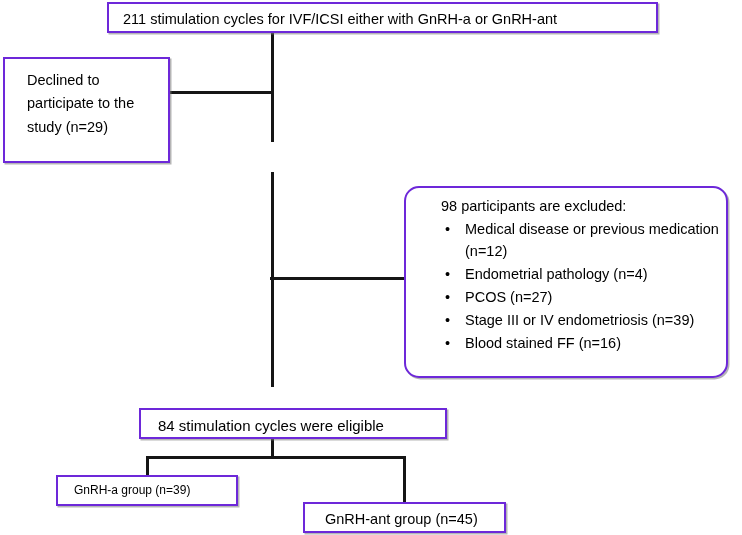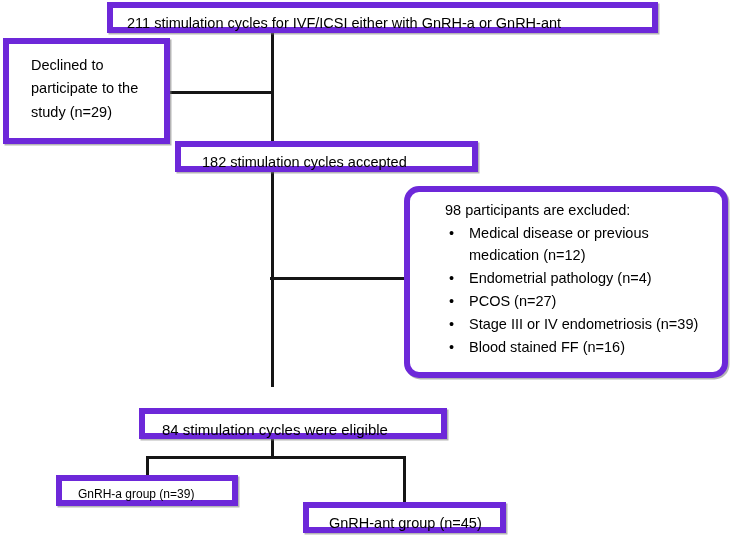--- a/index.html
+++ b/index.html
@@ -12,34 +12,34 @@
     width: 742px;
     height: 535px;
     background: #ffffff;
     font-family: "Liberation Sans", "DejaVu Sans", sans-serif;
     overflow: hidden;
   }
   .node {
     position: absolute;
     box-sizing: border-box;
     background: #ffffff;
-    border: 6px solid #6d28d9;
+    border: 2px solid #6d28d9;
     box-shadow: 1.5px 1.5px 0 0 rgba(120,120,120,0.55);
     color: #000000;
     line-height: 1.28;
   }
   .node .txt {
     display: block;
     white-space: pre-wrap;
   }
   
   .n-top        { left: 107px; top: 2px;   width: 551px; height: 31px; font-size: 14.5px; }
   .n-top .txt   { padding: 6px 0 0 14px; }
 
-  .n-declined   { left: 3px;   top: 38px;  width: 167px; height: 106px; font-size: 14.5px; }
+  .n-declined   { left: 3px;   top: 57px;  width: 167px; height: 106px; font-size: 14.5px; }
   .n-declined .txt { padding: 10px 8px 0 22px; line-height: 1.62; }
 
   .n-accepted   { left: 175px; top: 141px; width: 303px; height: 31px; font-size: 14.5px; }
   .n-accepted .txt { padding: 6px 0 0 21px; }
 
   .n-excluded   { left: 404px; top: 186px; width: 324px; height: 192px; font-size: 14.5px; border-radius: 15px; }
   .n-excluded .head { padding: 9px 0 0 35px; display:block; }
   .n-excluded ul {
     margin: 0;
     padding: 2px 0 0 36px;
@@ -99,23 +99,20 @@
   <div class="node n-top">
     <span class="txt">211 stimulation cycles for IVF/ICSI either with GnRH-a or GnRH-ant</span>
   </div>
 
   <div class="node n-declined">
     <span class="txt">Declined to
 participate to the
 study (n=29)</span>
   </div>
 
-  <div class="node n-accepted">
-    <span class="txt">182 stimulation cycles accepted</span>
-  </div>
 
   <div class="node n-excluded">
     <span class="head">98 participants are excluded:</span>
     <ul>
       <li>
         <span class="bullet">•</span>
         <span>Medical disease or previous
 medication (n=12)</span>
       </li>
       <li>

